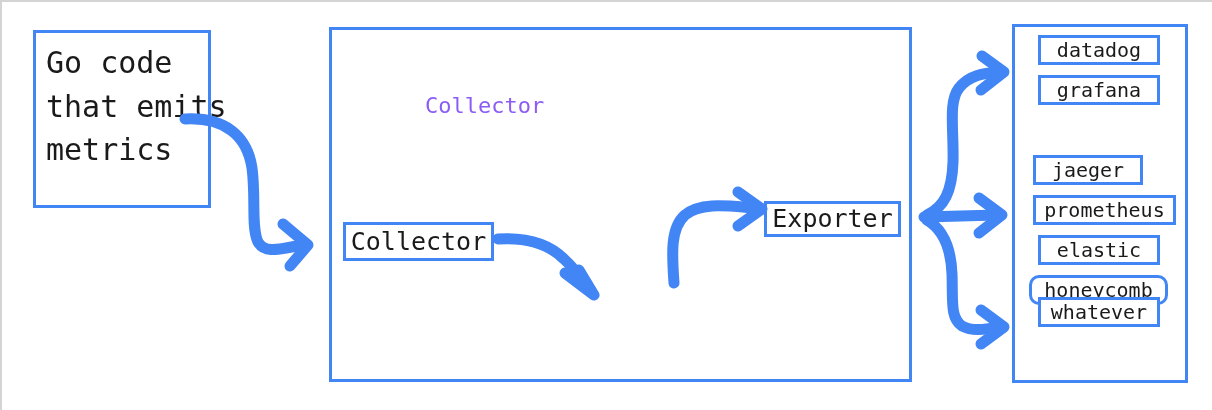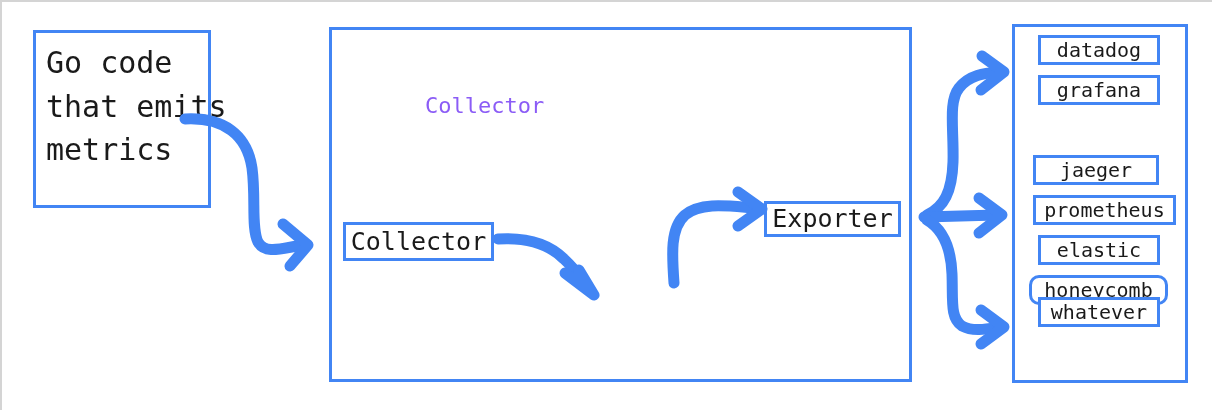--- a/index.html
+++ b/index.html
@@ -164,21 +164,21 @@
     <span>Exporter</span>
   </div>
 
   <div class="node" id="destinations-panel">
     <div class="dest-box" style="left:23px; top:8px;  width:122px;">
       <span>datadog</span>
     </div>
     <div class="dest-box" style="left:23px; top:48px; width:122px;">
       <span>grafana</span>
     </div>
-    <div class="dest-box" style="left:18px; top:128px; width:126px;">
+    <div class="dest-box" style="left:18px; top:128px; width:110px;">
       <span>jaeger</span>
     </div>
     <div class="dest-box" style="left:18px; top:168px; width:143px;">
       <span>prometheus</span>
     </div>
     <div class="dest-box" style="left:23px; top:208px; width:122px;">
       <span>elastic</span>
     </div>
     <div class="dest-box" style="left:14px; top:248px; width:139px;border-radius:10px;">
       <span>honeycomb</span>

